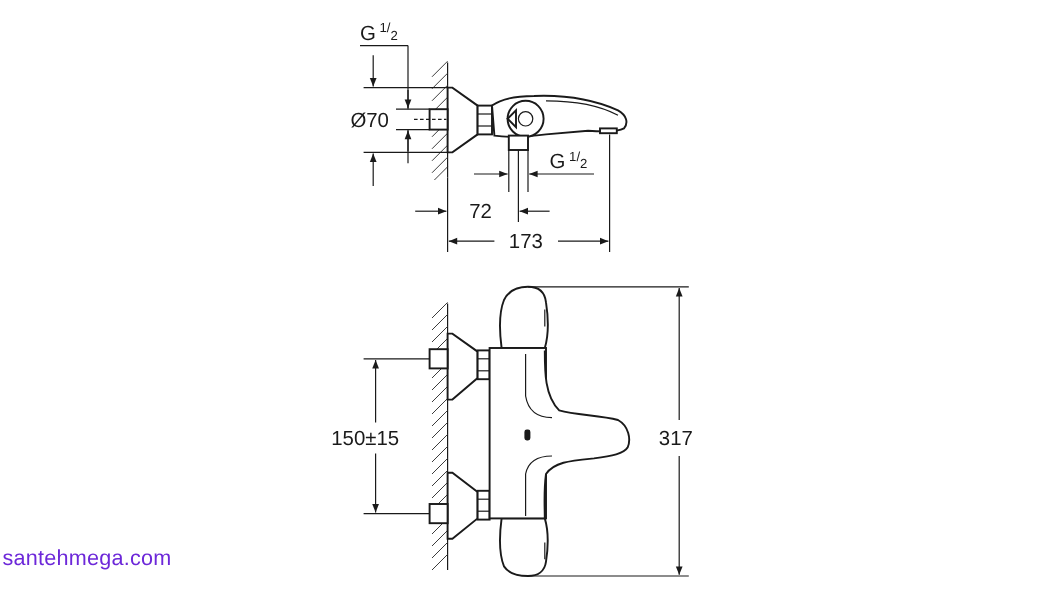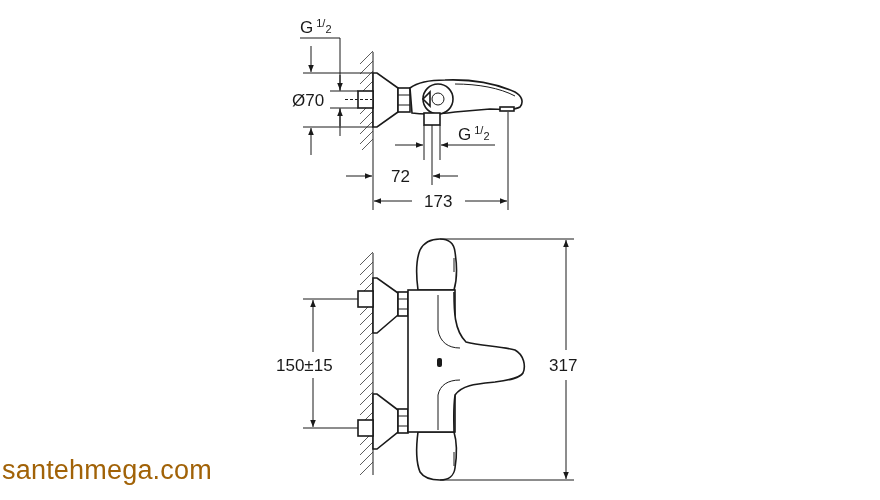--- a/index.html
+++ b/index.html
@@ -1,20 +1,20 @@
 <!DOCTYPE html>
 <html><head>
   <meta charset="utf-8">
   <style>
     html, body { margin: 0; padding: 0; background: #ffffff; }
     body { width: 880px; height: 500px; position: relative; overflow: hidden; font-family: "Liberation Sans", sans-serif; }
     svg { position: absolute; left: 0; top: 0; }
     .dim { font-family: "Liberation Sans", sans-serif; font-size: 17px; fill: #1a1a1a; }
     .sup { font-size: 11px; }
-    .wm { position: absolute; left: 2px; top: 455px; font-family: "Liberation Sans", sans-serif; font-size: 27px; color: #a16207; letter-spacing: 0.2px; }
+    .wm { position: absolute; left: 2px; top: 455px; font-family: "Liberation Sans", sans-serif; font-size: 18px; color: #6d28d9; letter-spacing: 0.2px; }
     .ln { stroke: #1a1a1a; stroke-width: 1; fill: none; }
     .lnb { stroke: #1a1a1a; stroke-width: 1.6; fill: #fff; }
     .hatch { stroke: #333; stroke-width: 0.8; }
   </style>
 </head>
 <body>
 
 <svg width="880" height="500" viewBox="0 0 880 500">
   <defs>
     <marker id="arr" viewBox="0 0 10 10" refX="10" refY="5" markerWidth="9" markerHeight="7" orient="auto-start-reverse">

